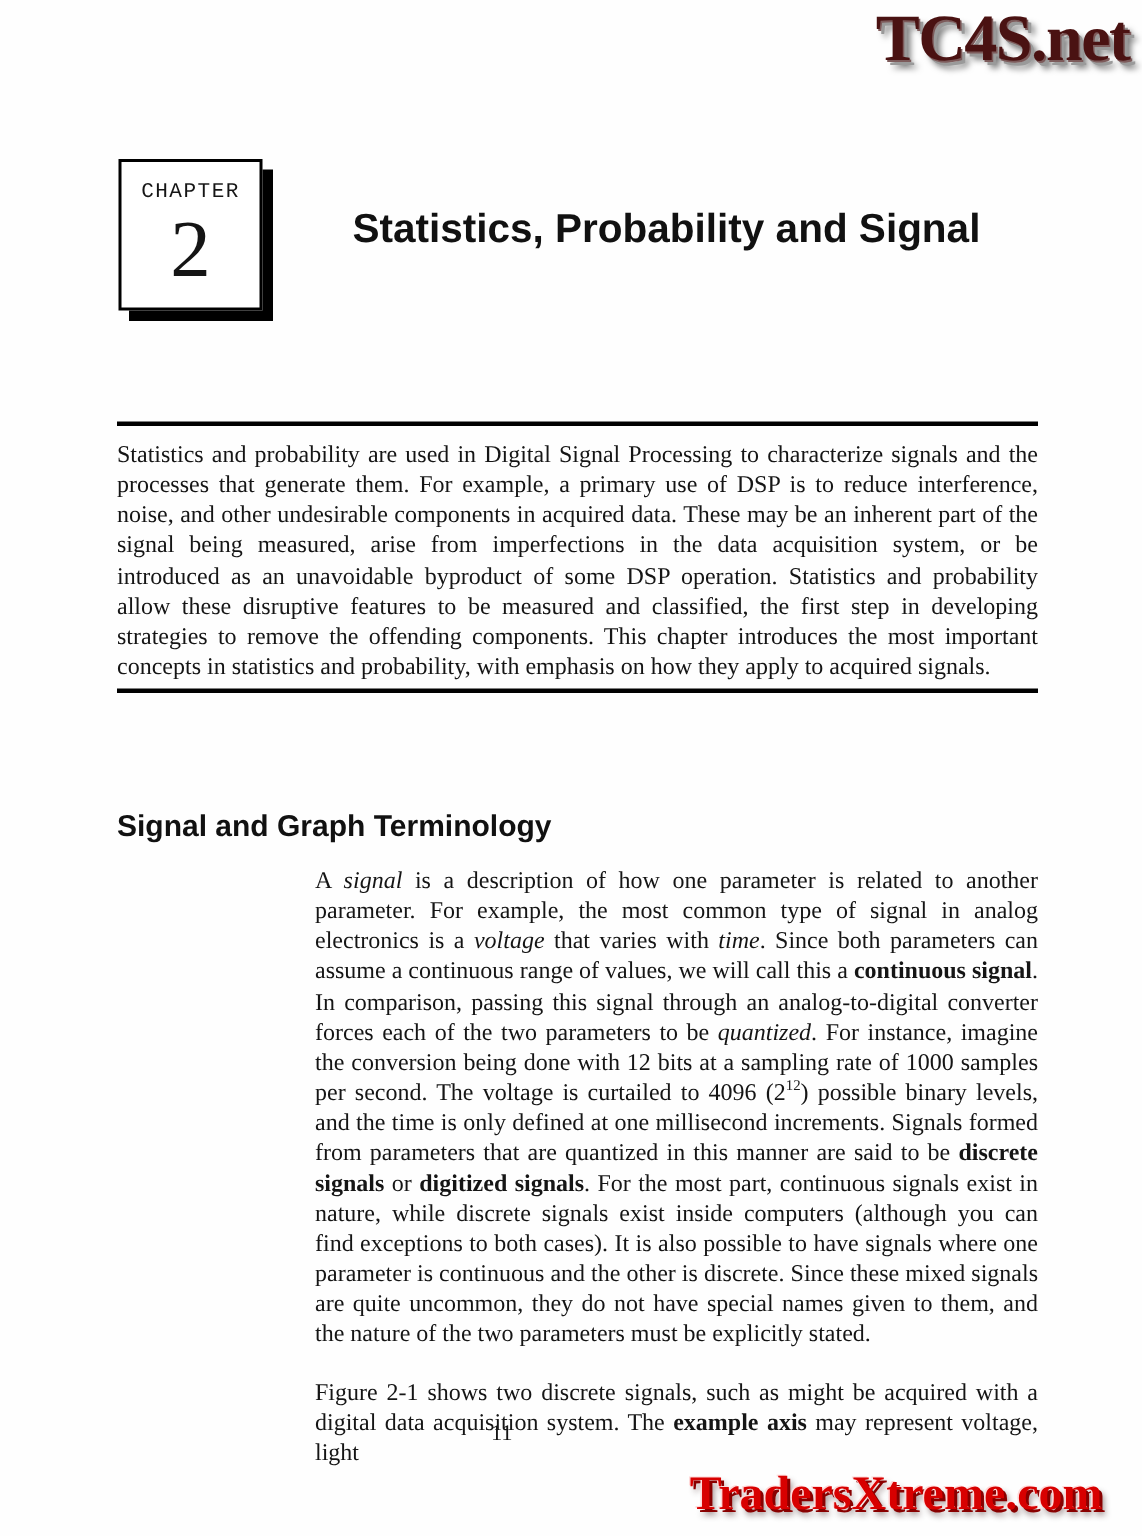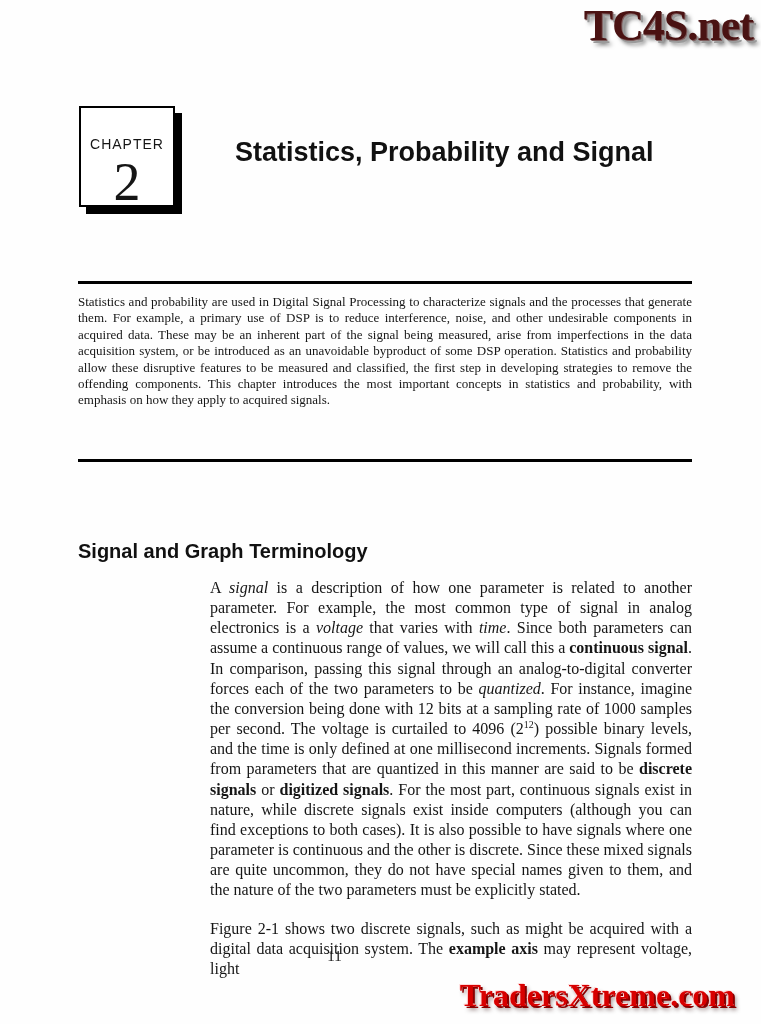--- a/index.html
+++ b/index.html
@@ -37,24 +37,24 @@
     left: 79px;
     top: 106px;
     width: 96px;
     height: 101px;
     background: #ffffff;
     border: 2px solid #000000;
     box-shadow: 7px 7px 0 #000000;
     text-align: center;
   }
   .chapter-label {
-    margin-top: 28px;
+    margin-top: 12px;
     font-size: 14px;
     letter-spacing: 1px;
-    font-family: Liberation Sans, sans-serif;
+    font-family: Liberation Mono, monospace;
     text-align: center;
   }
   .chapter-number {
     font-size: 54px;
     line-height: 1.05;
     font-family: "Liberation Serif", serif;
     margin-top: 2px;
   }
 
   .chapter-title {
@@ -76,21 +76,21 @@
     background: #000000;
   }
   .rule-top { top: 281px; }
   .rule-mid { top: 459px; }
 
   .intro {
     position: absolute;
     left: 78px;
     top: 294px;
     width: 614px;
-    font-size: 13px;
+    font-size: 16px;
     line-height: 1.26;
     text-align: justify;
   }
 
   
   .logo-dlsub {
     position: absolute;
     top: 484px;
     left: 50%;
     transform: translateX(-49%);

